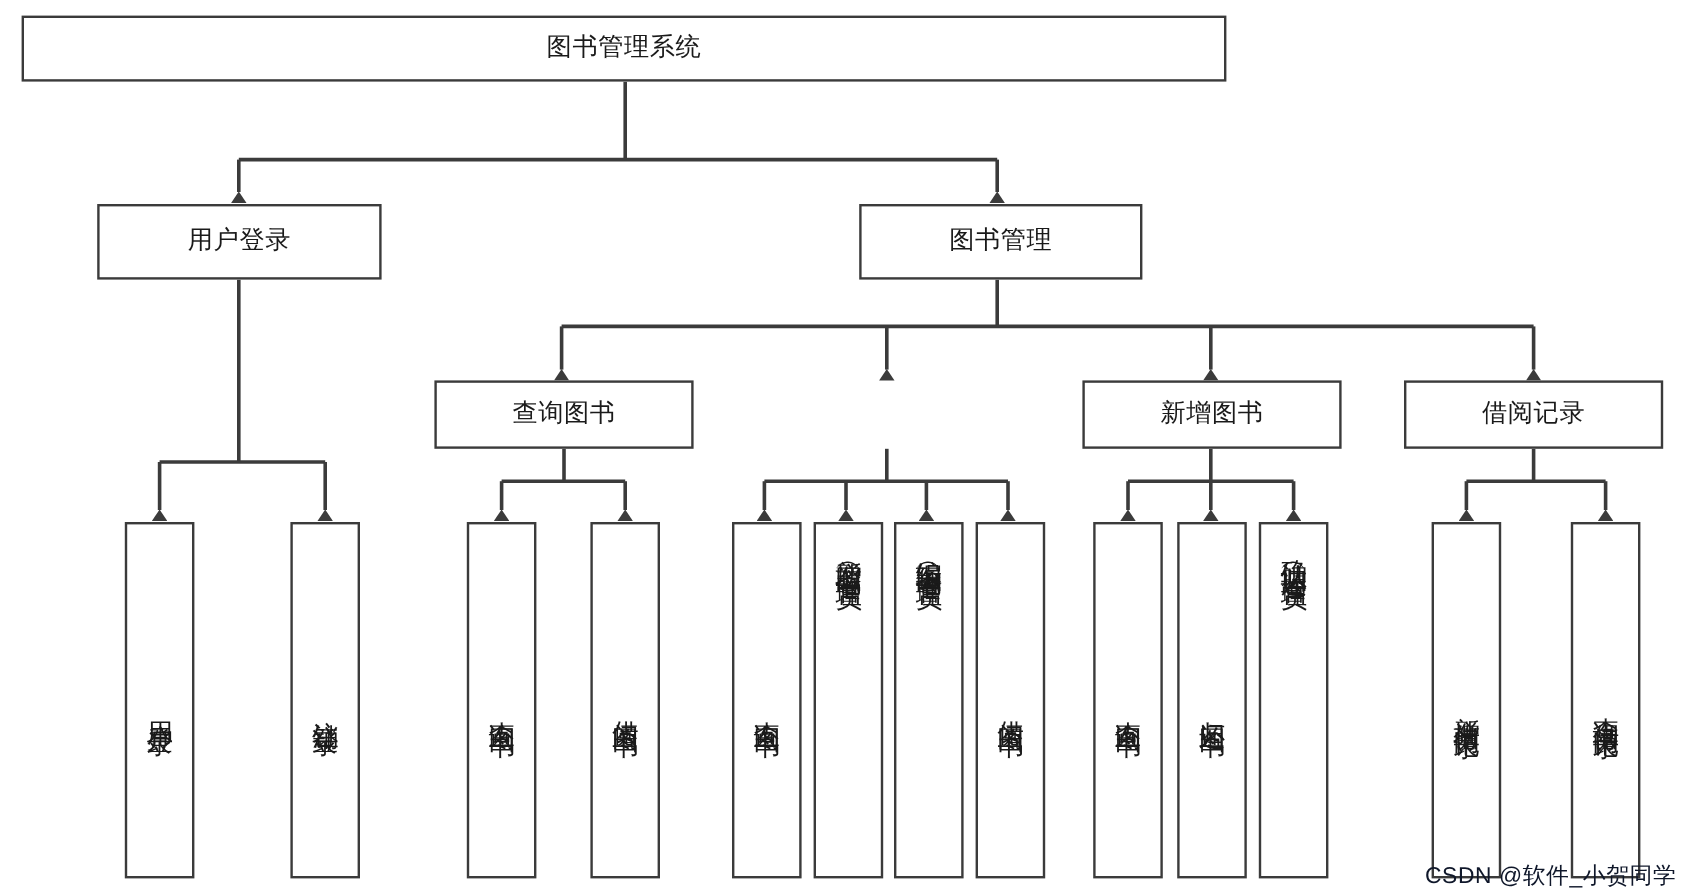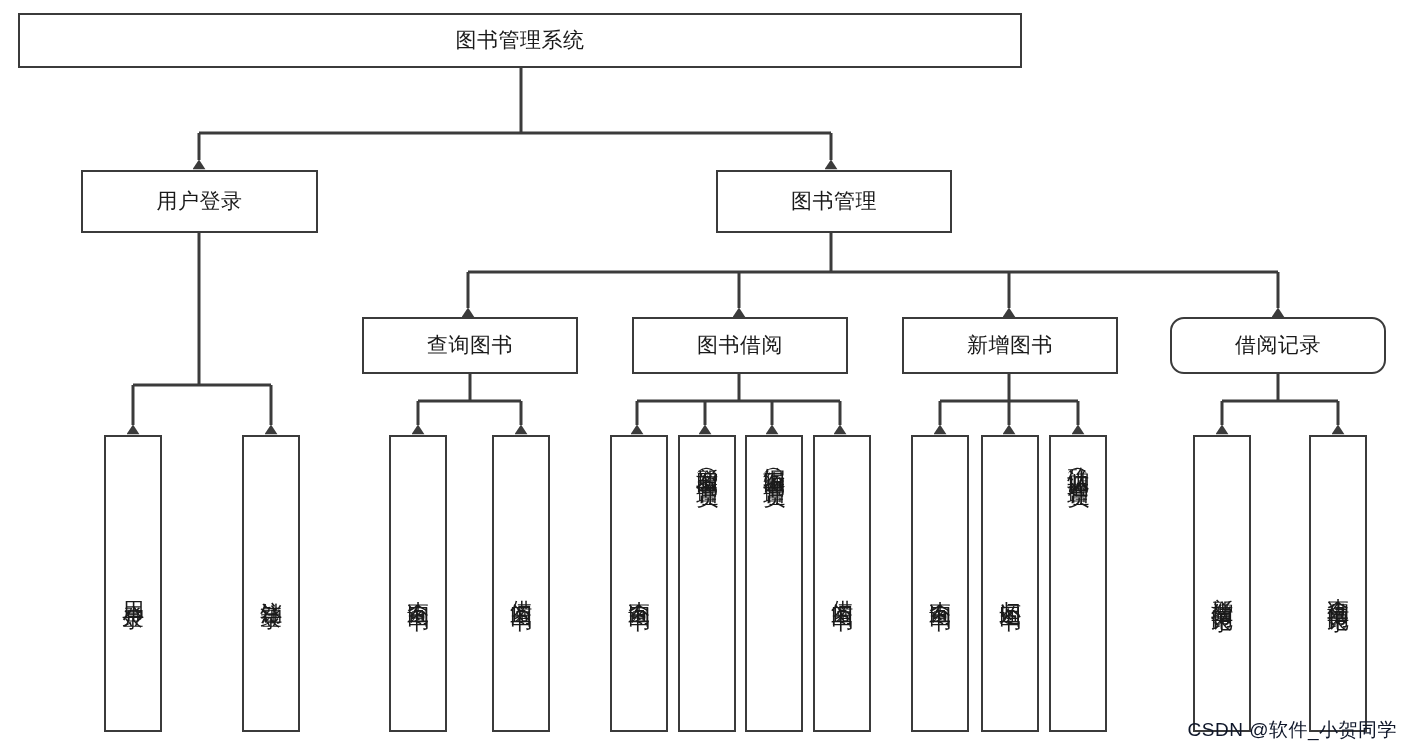--- a/index.html
+++ b/index.html
@@ -138,29 +138,26 @@
   </div>
 
   <div class="node horizontal" style="left:716px; top:170px; width:236px; height:63px;">
     <span class="label">图书管理</span>
   </div>
 
   <div class="node horizontal" style="left:362px; top:317px; width:216px; height:57px;">
     <span class="label">查询图书</span>
   </div>
 
-  <div class="node horizontal" style="left:632px; top:317px; width:216px; height:57px;">
-    <span class="label">图书借阅</span>
-  </div>
 
   <div class="node horizontal" style="left:902px; top:317px; width:216px; height:57px;">
     <span class="label">新增图书</span>
   </div>
 
-  <div class="node horizontal" style="left:1170px; top:317px; width:216px; height:57px;border-radius:14px;">
+  <div class="node horizontal" style="left:1170px; top:317px; width:216px; height:57px;">
     <span class="label">借阅记录</span>
   </div>
 
   <div class="node vertical" style="left:104px; top:435px; width:58px; height:297px;">
     <span class="label">用户登录</span>
   </div>
 
   <div class="node vertical" style="left:242px; top:435px; width:58px; height:297px;">
     <span class="label">注销登录</span>
   </div>

